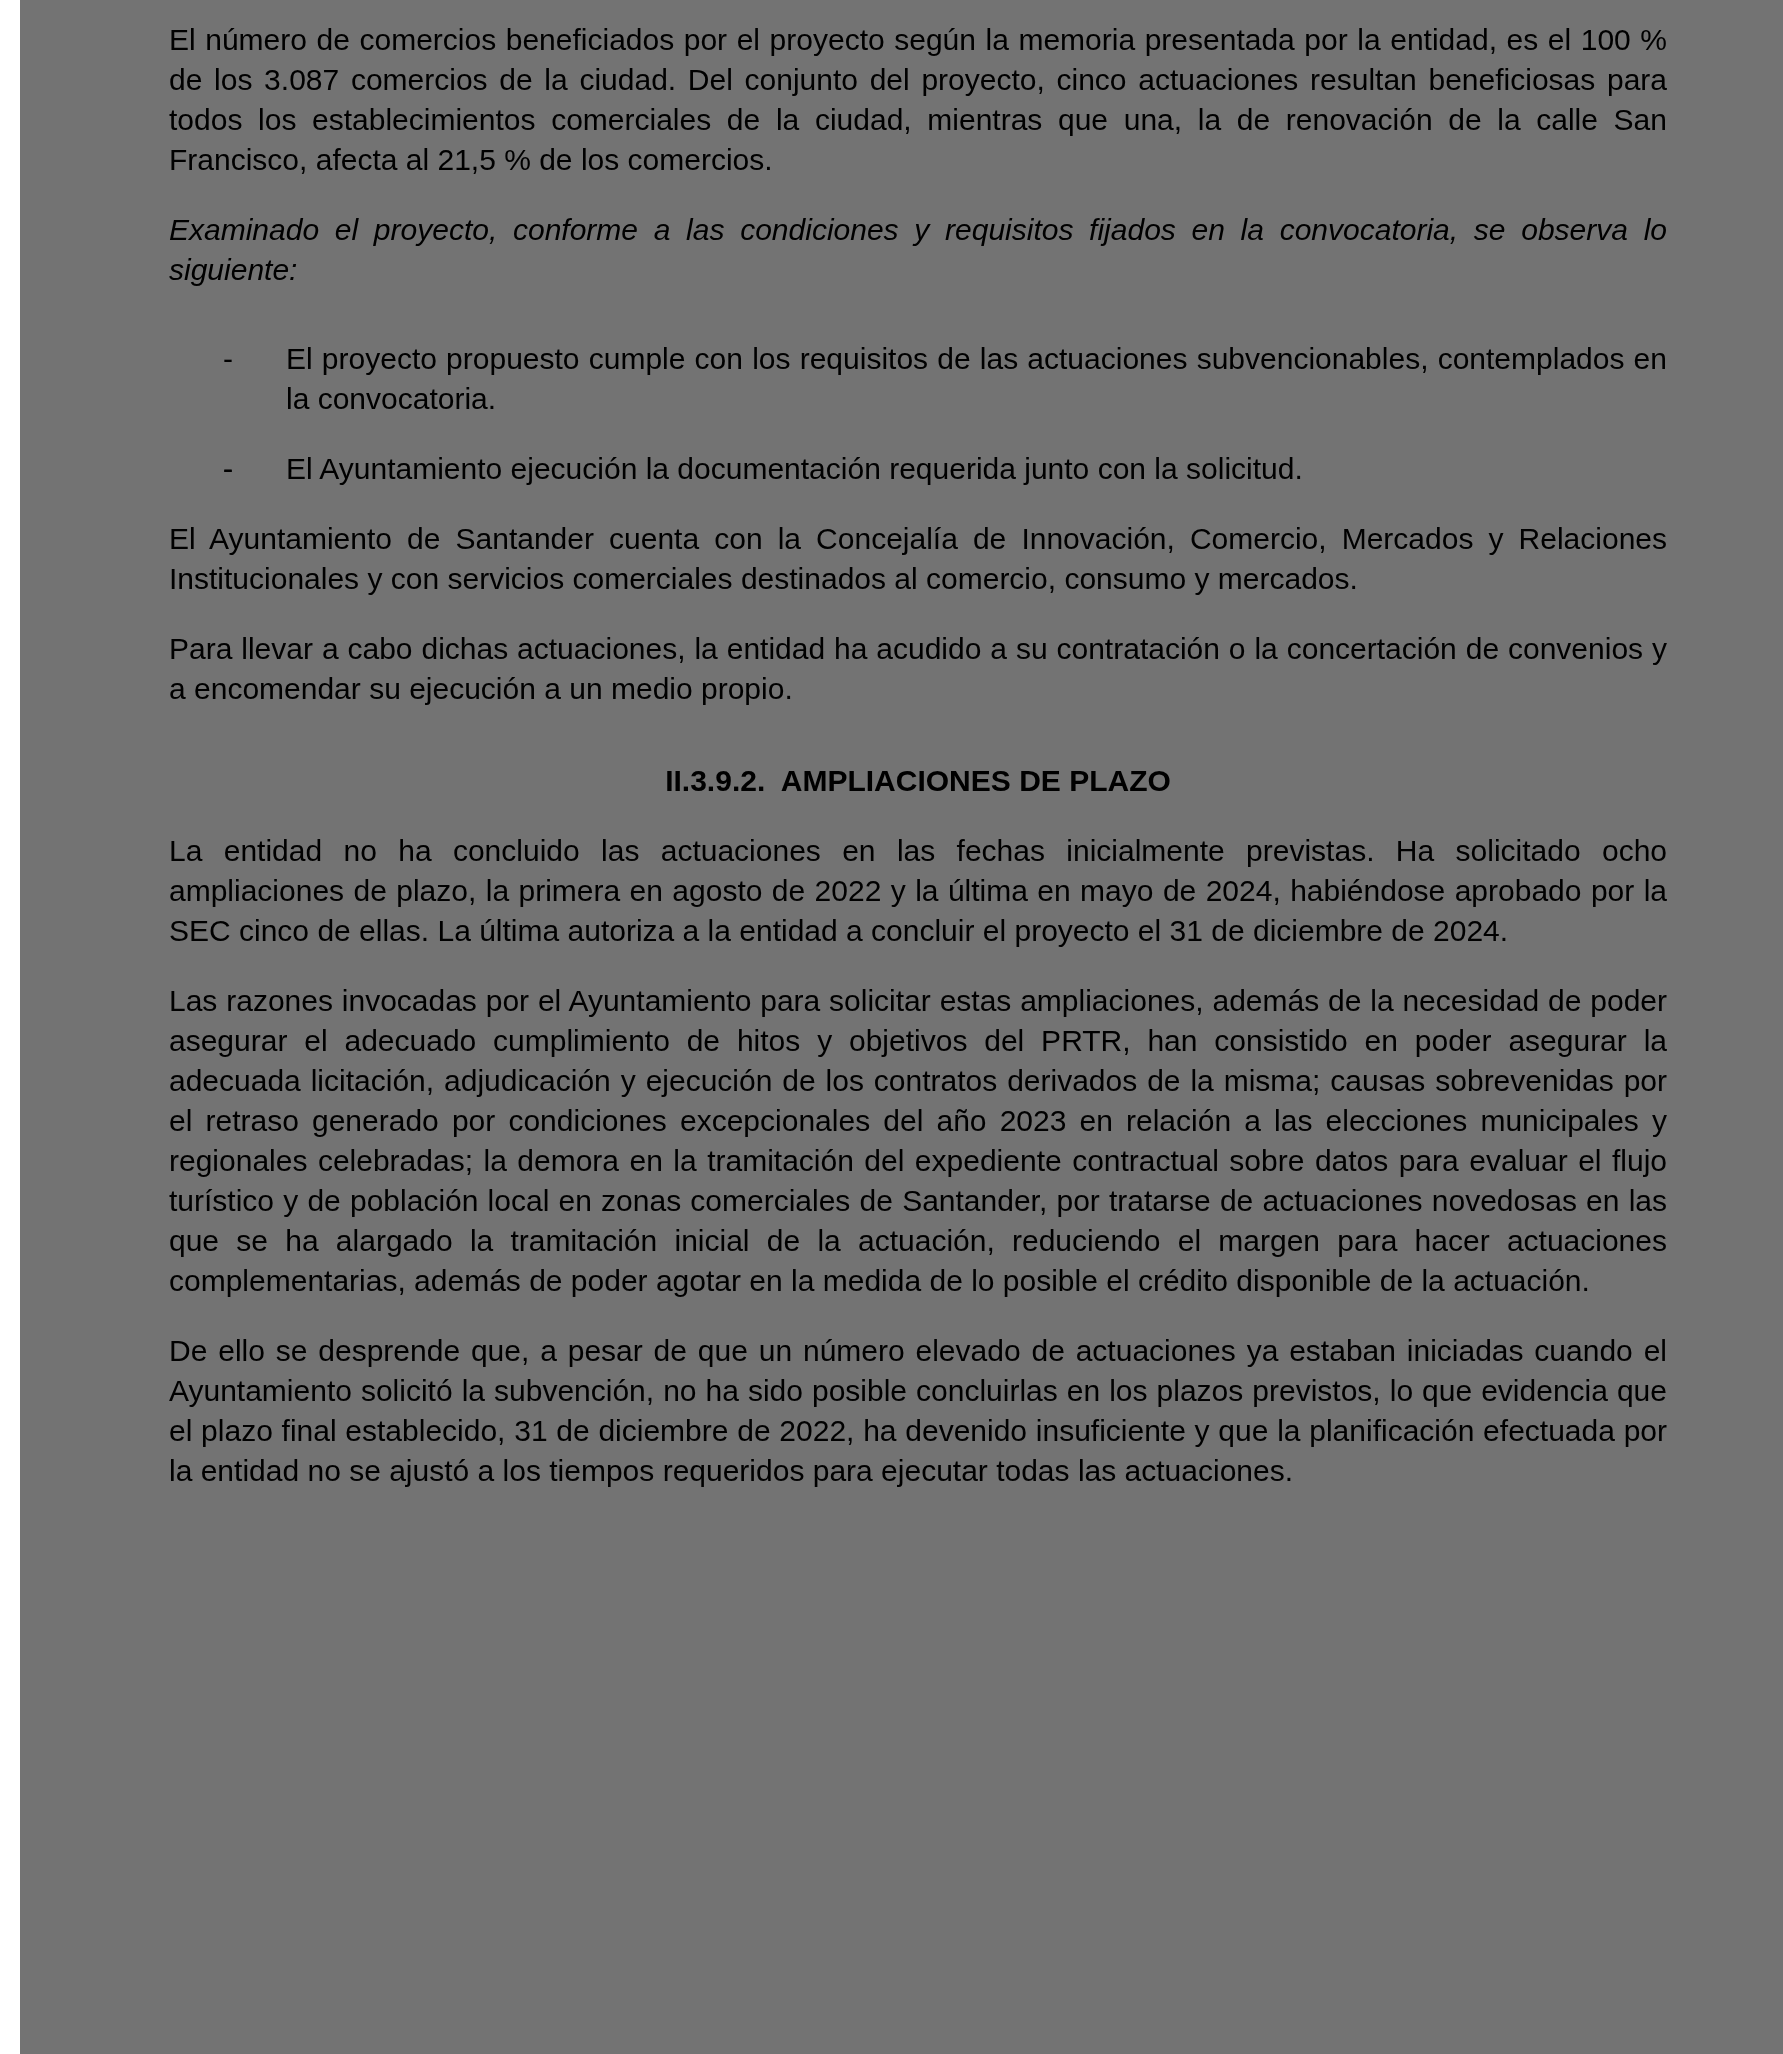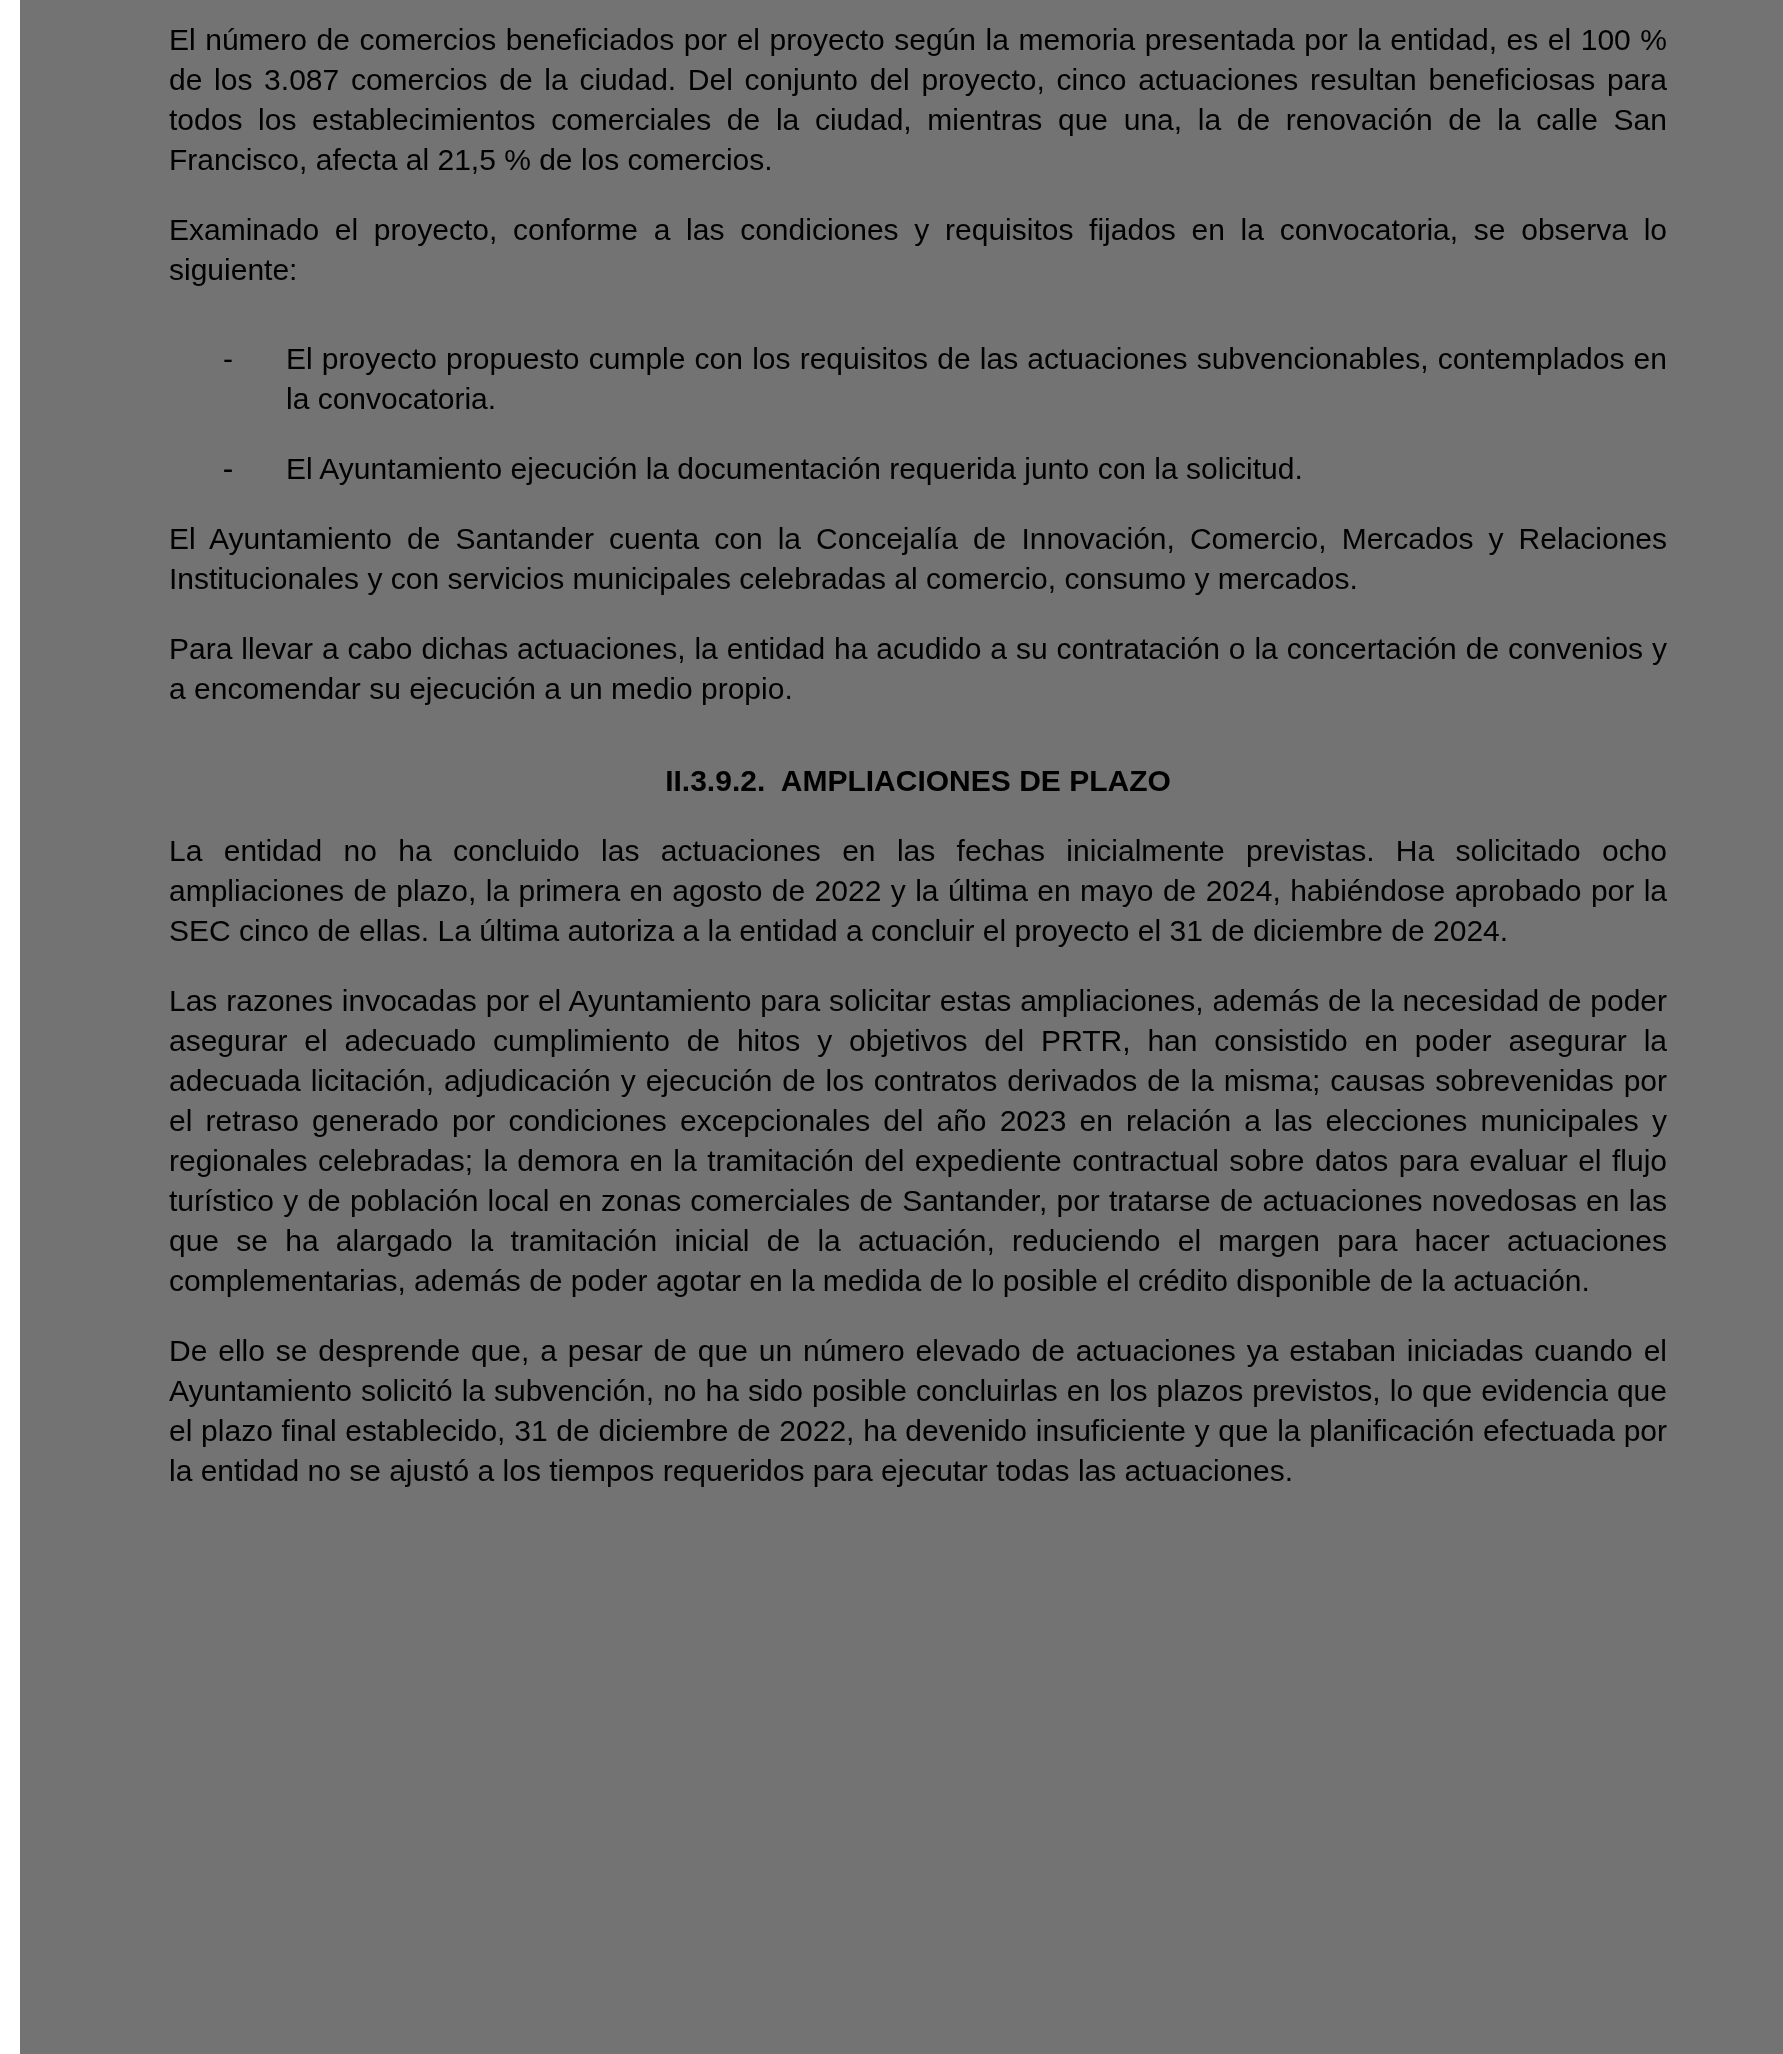--- a/index.html
+++ b/index.html
@@ -30,20 +30,21 @@
     line-height: 40px;
     text-align: justify;
     text-justify: inter-word;
     margin: 0 0 30px 0;
     hyphens: none;
     -webkit-hyphens: none;
     word-spacing: 0;
   }
   p.para.last-line-natural {
     text-align-last: left;
+    font-style: italic;
   }
   .section-heading {
     font-size: 30px;
     line-height: 40px;
     margin: 0 0 30px 0;
     text-align: center;
     white-space: pre;
   }
   ul.bullets {
     list-style: none;
@@ -92,21 +93,21 @@
       </li>
       <li>
         <span class="dash">-</span>
       </li>
       <li>
         <span class="dash">-</span>
         <span>El Ayuntamiento ejecución la documentación requerida junto con la solicitud.</span>
       </li>
     </ul>
 
-    <p class="para">El Ayuntamiento de Santander cuenta con la Concejalía de Innovación, Comercio, Mercados y Relaciones Institucionales y con servicios municipales celebradas al comercio, consumo y mercados.</p>
+    <p class="para">El Ayuntamiento de Santander cuenta con la Concejalía de Innovación, Comercio, Mercados y Relaciones Institucionales y con servicios comerciales destinados al comercio, consumo y mercados.</p>
 
 
     <p class="para">Para llevar a cabo dichas actuaciones, la entidad ha acudido a su contratación o la concertación de convenios y a encomendar su ejecución a un medio propio.</p>
 
     <div class="gap-before-heading"></div>
 
     <h2 class="section-heading">II.3.9.2.  AMPLIACIONES DE PLAZO</h2>
 
     <p class="para">La entidad no ha concluido las actuaciones en las fechas inicialmente previstas. Ha solicitado ocho ampliaciones de plazo, la primera en agosto de 2022 y la última en mayo de 2024, habiéndose aprobado por la SEC cinco de ellas. La última autoriza a la entidad a concluir el proyecto el 31 de diciembre de 2024.</p>
 

